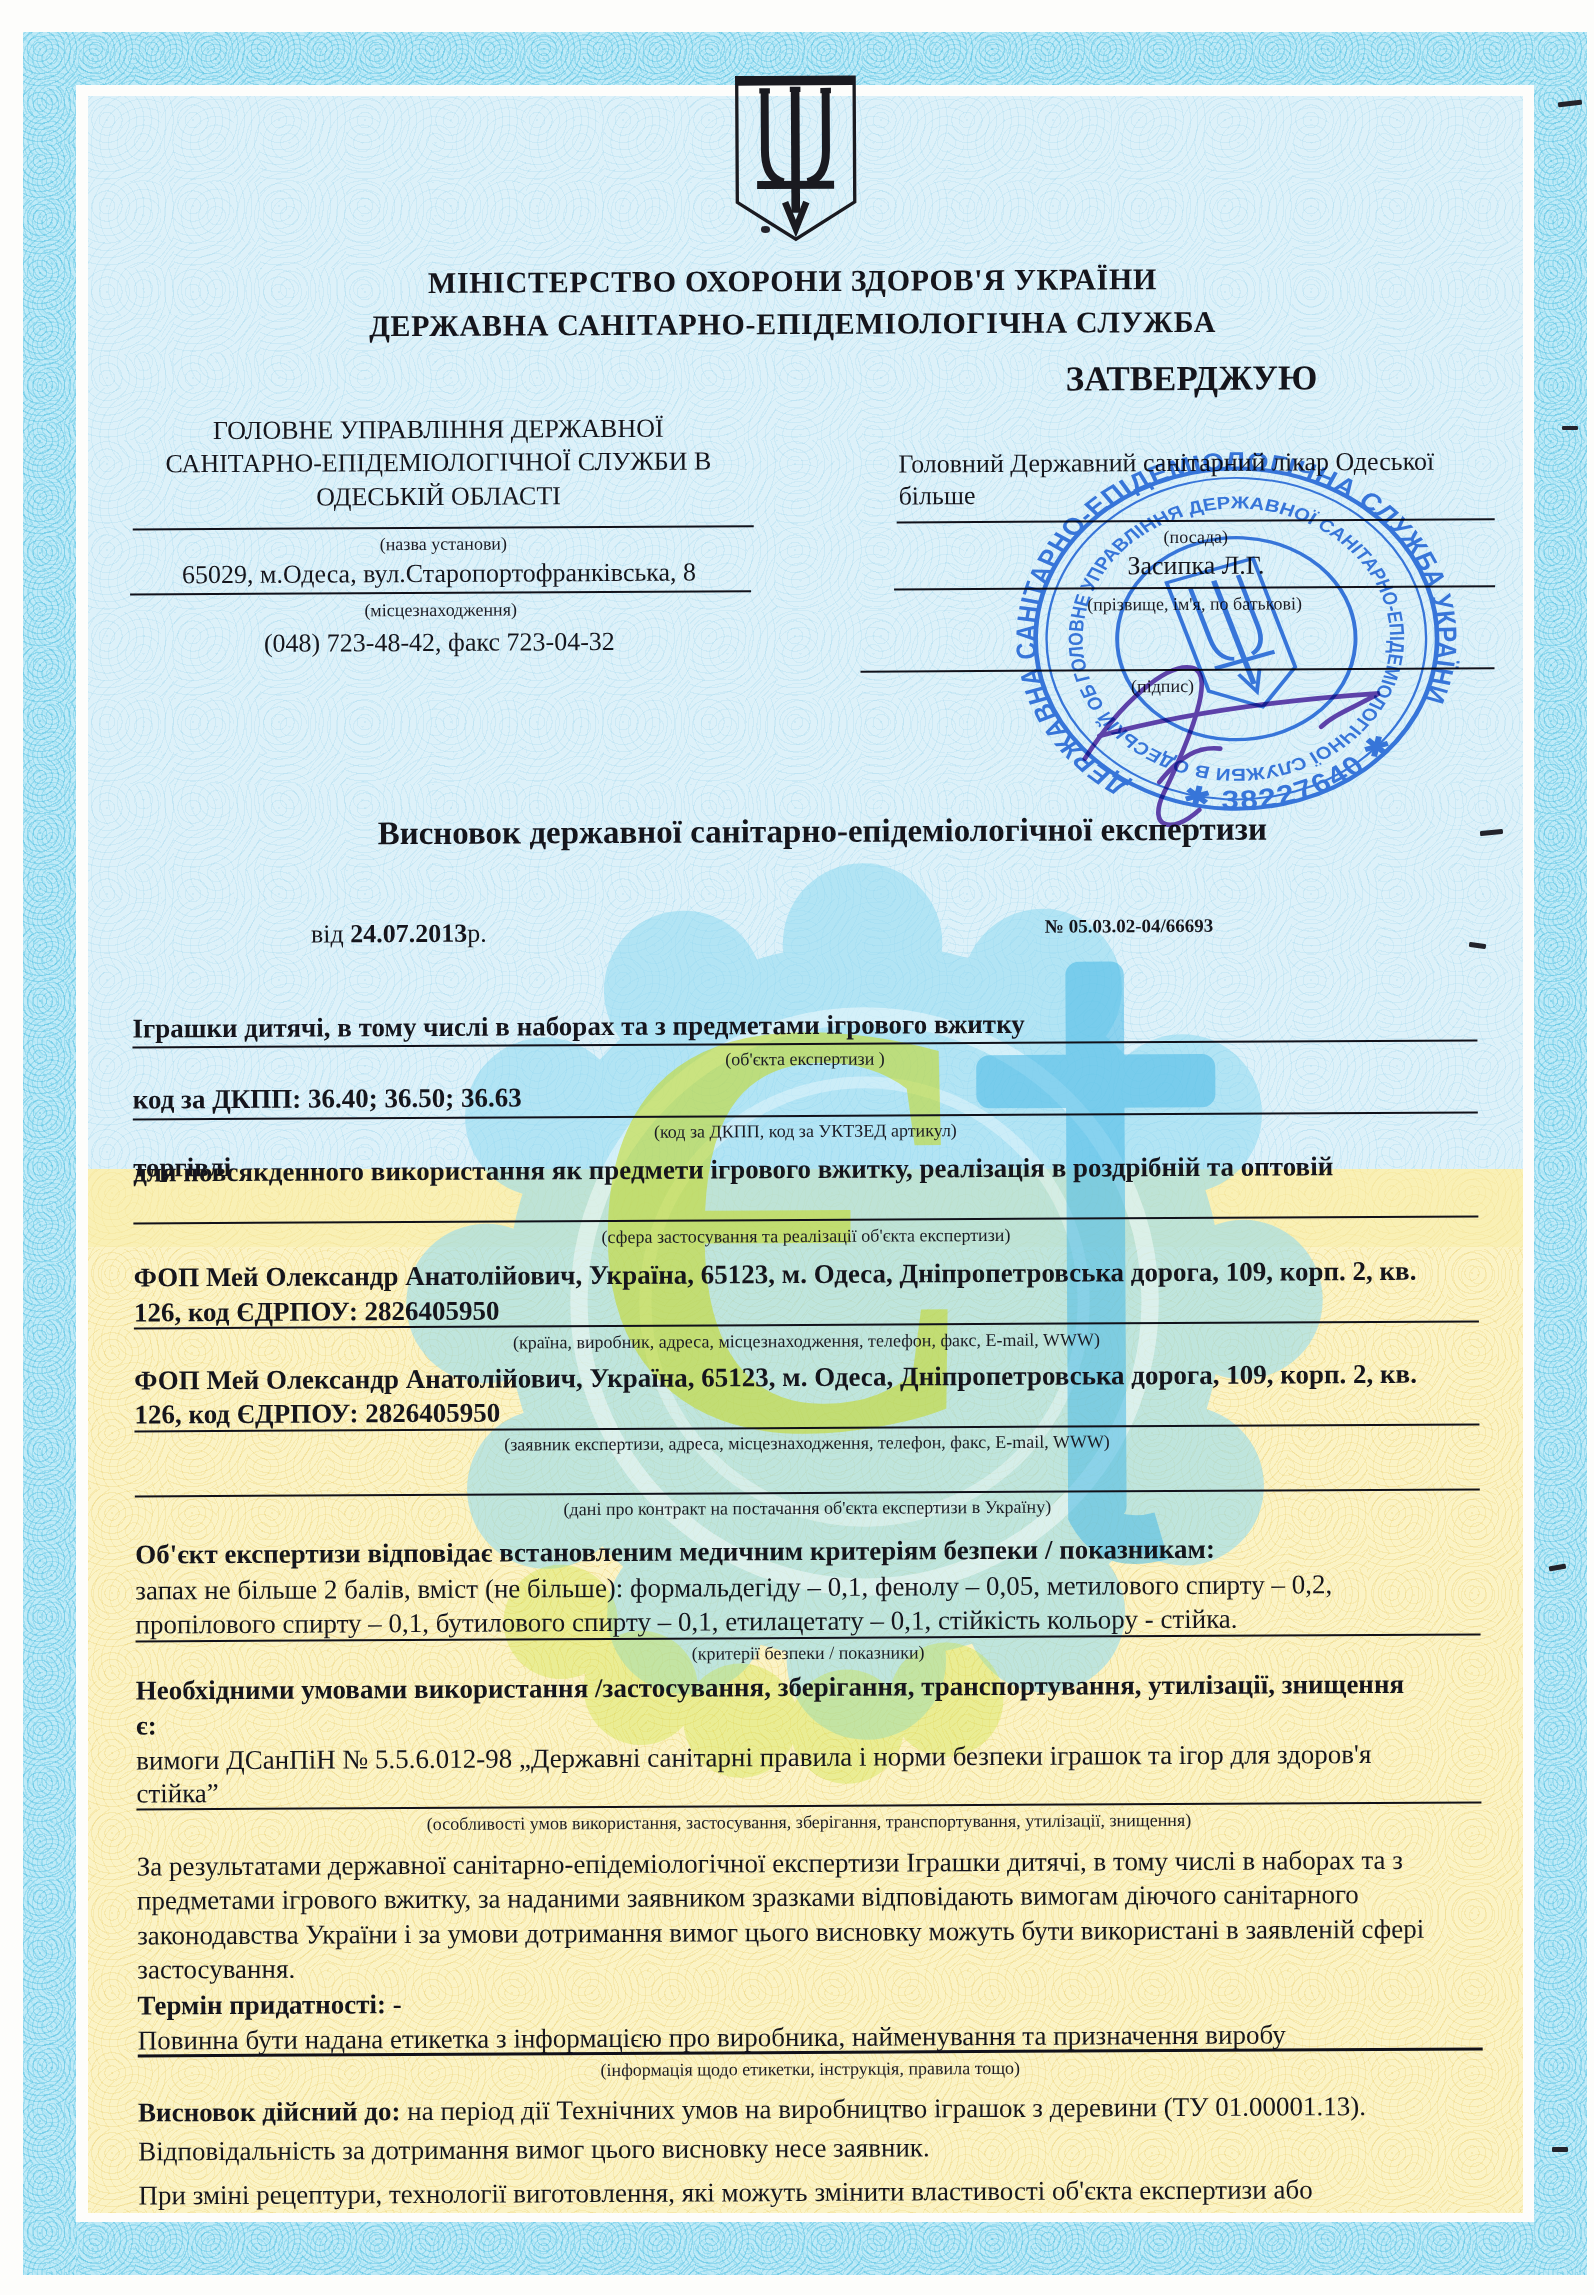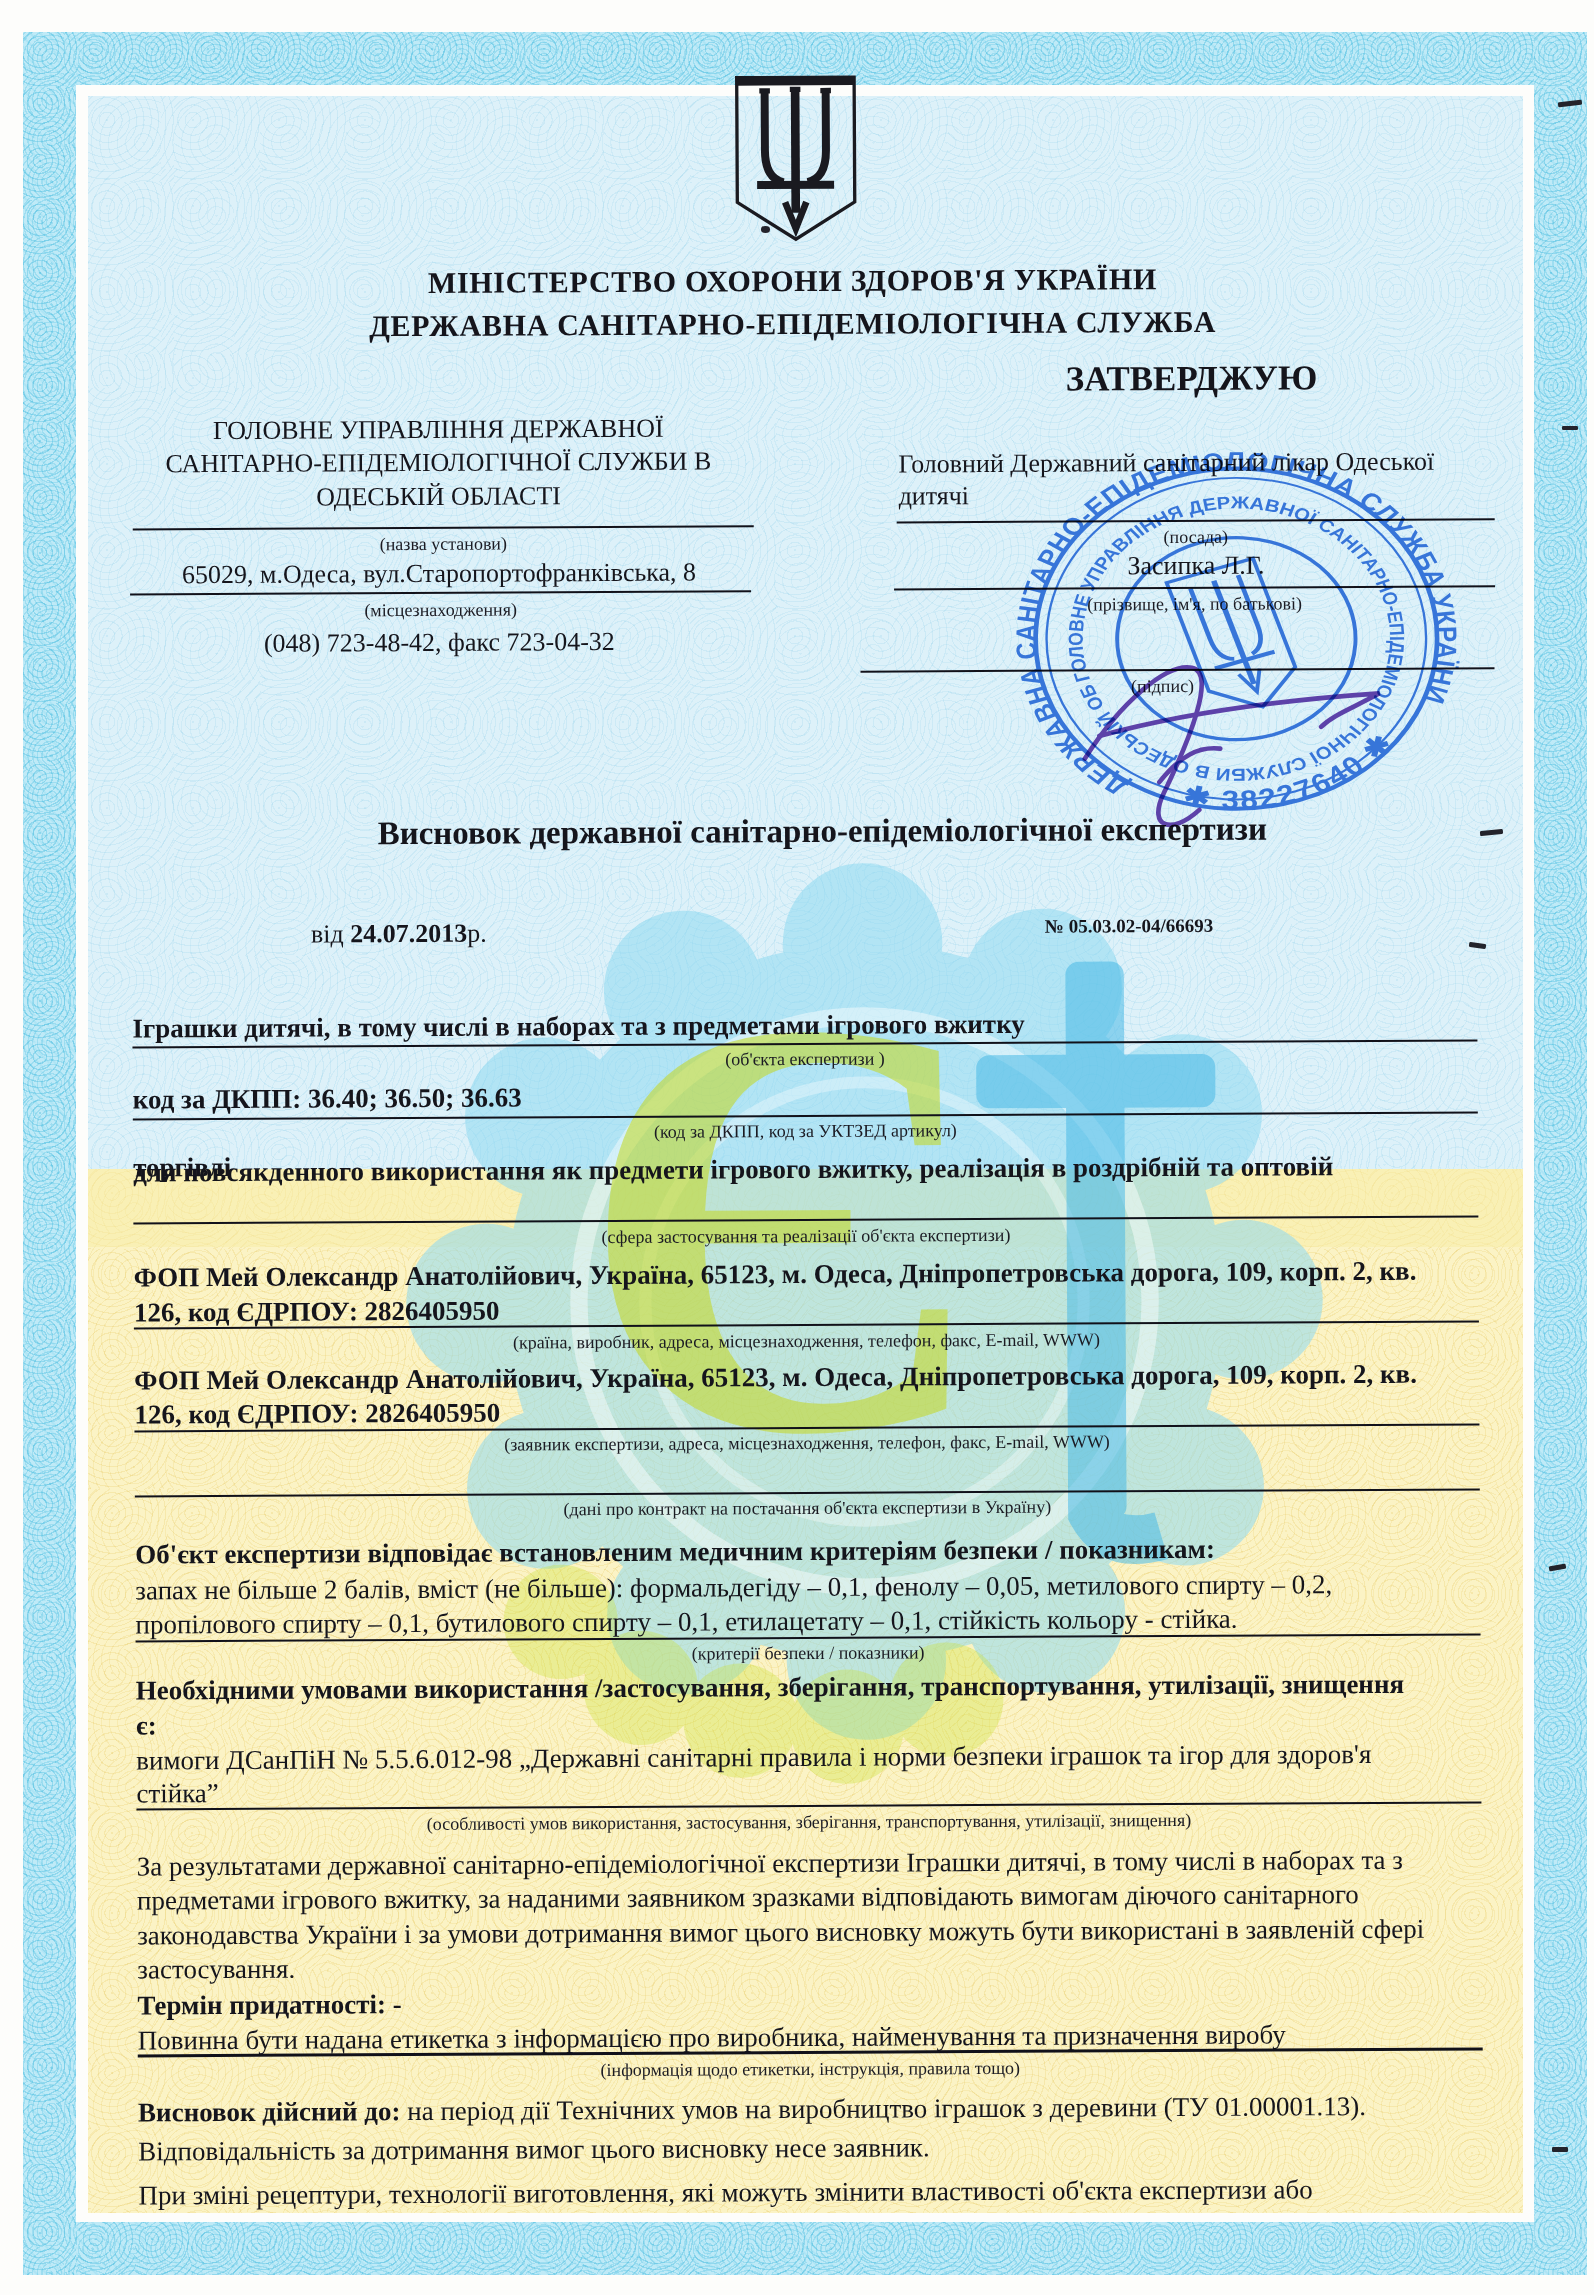--- a/index.html
+++ b/index.html
@@ -118,21 +118,21 @@
     <div class="t f39 ctr" style="left:113px;top:446px;width:658px">САНІТАРНО-ЕПІДЕМІОЛОГІЧНОЇ СЛУЖБИ В</div>
     <div class="t f39 ctr" style="left:113px;top:480px;width:658px">ОДЕСЬКІЙ ОБЛАСТІ</div>
     <div class="hr" style="left:136px;top:525px;width:621px"></div>
     <div class="cap" style="left:136px;top:532px;width:621px">(назва установи)</div>
     <div class="t f39 ctr" style="left:113px;top:557px;width:658px">65029, м.Одеса, вул.Старопортофранківська, 8</div>
     <div class="hr" style="left:133px;top:590px;width:621px"></div>
     <div class="cap" style="left:133px;top:598px;width:621px">(місцезнаходження)</div>
     <div class="t f39 ctr" style="left:113px;top:626px;width:658px">(048) 723-48-42, факс 723-04-32</div>
 
     <div class="t f39" style="left:902px;top:450px">Головний Державний санітарний лікар Одеської</div>
-    <div class="t f39" style="left:902px;top:482px">дитячі</div>
+    <div class="t f39" style="left:902px;top:482px">більше</div>
     <div class="hr" style="left:900px;top:522px;width:598px"></div>
     <div class="cap" style="left:900px;top:529px;width:598px">(посада)</div>
     <div class="t f39 ctr" style="left:900px;top:553px;width:598px">Засипка Л.Г.</div>
     <div class="hr" style="left:897px;top:589px;width:601px"></div>
     <div class="cap" style="left:897px;top:596px;width:601px">(прізвище, ім'я, по батькові)</div>
     <div class="hr" style="left:863px;top:671px;width:634px"></div>
     <div class="cap" style="left:863px;top:678px;width:604px">(підпис)</div>
 
     <div class="t b ctr" style="left:120px;top:812px;width:1408px;font-size:33px">Висновок державної санітарно-епідеміологічної експертизи</div>
     <div class="t" style="left:312px;top:917px;font-size:26px"><span>від </span><span class="b">24.07.2013</span><span>р.</span></div>

